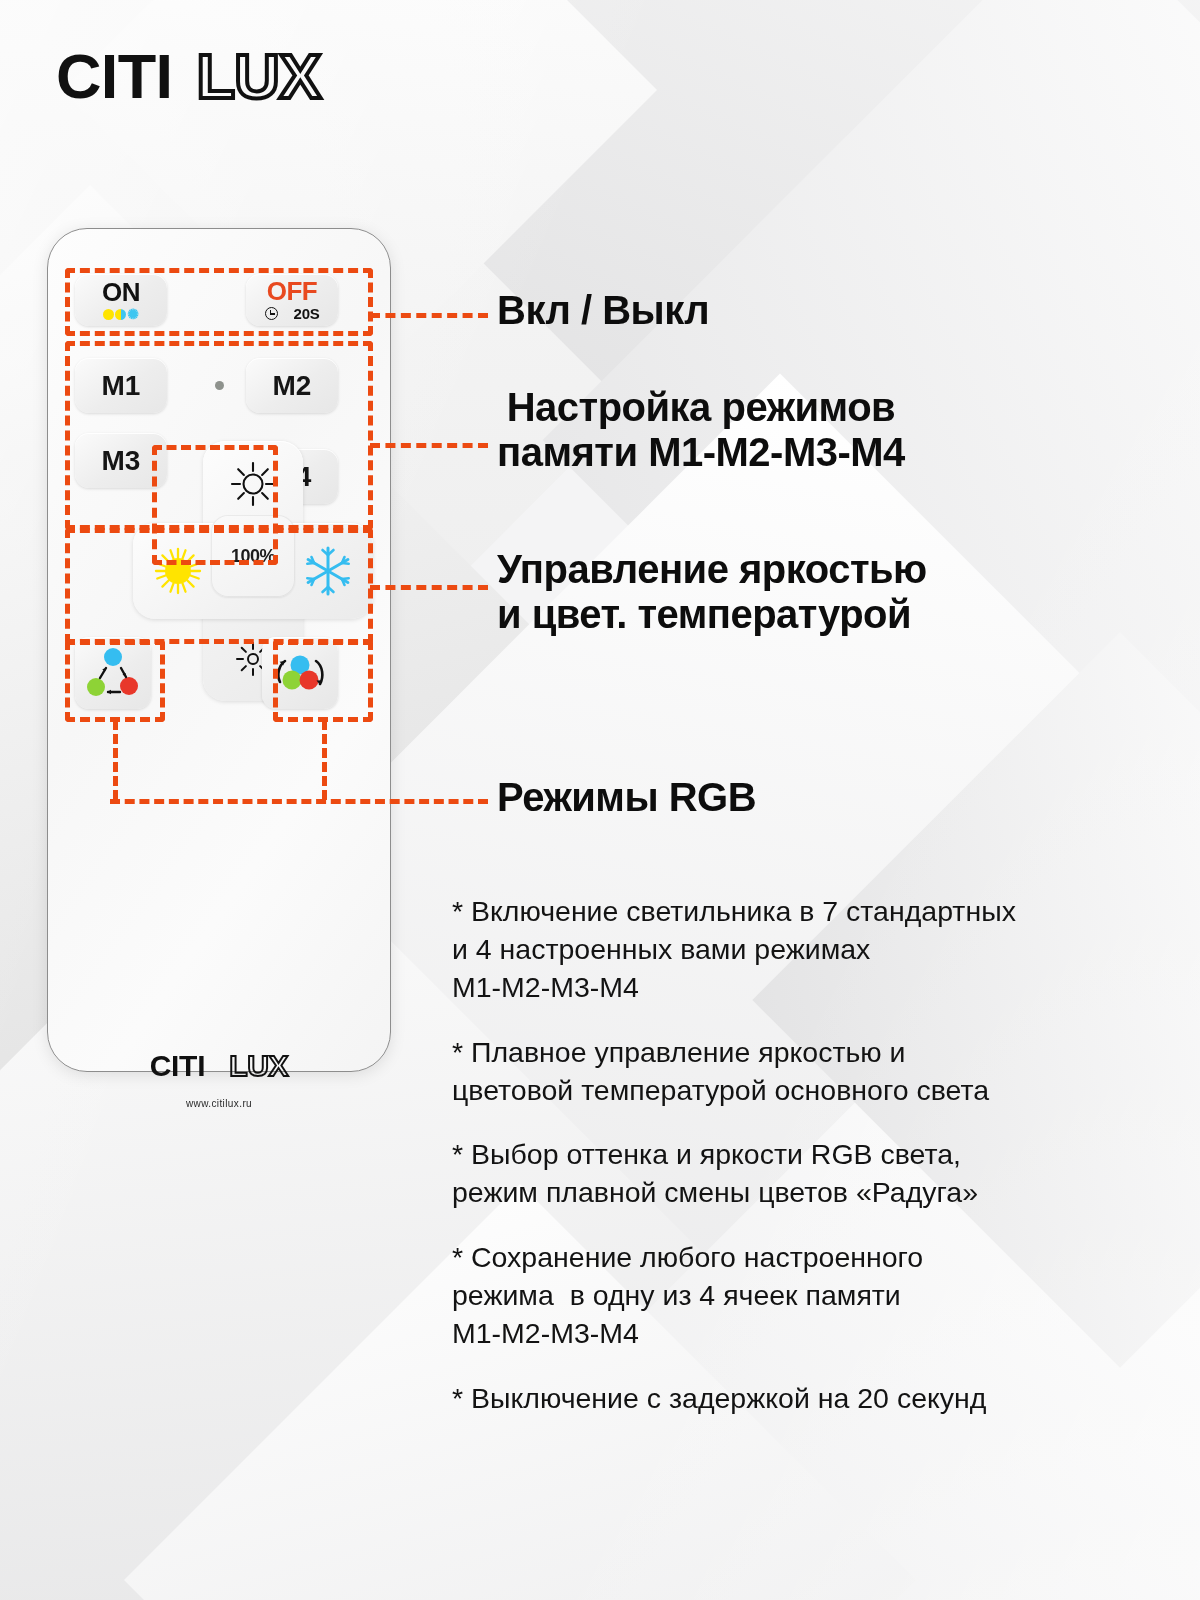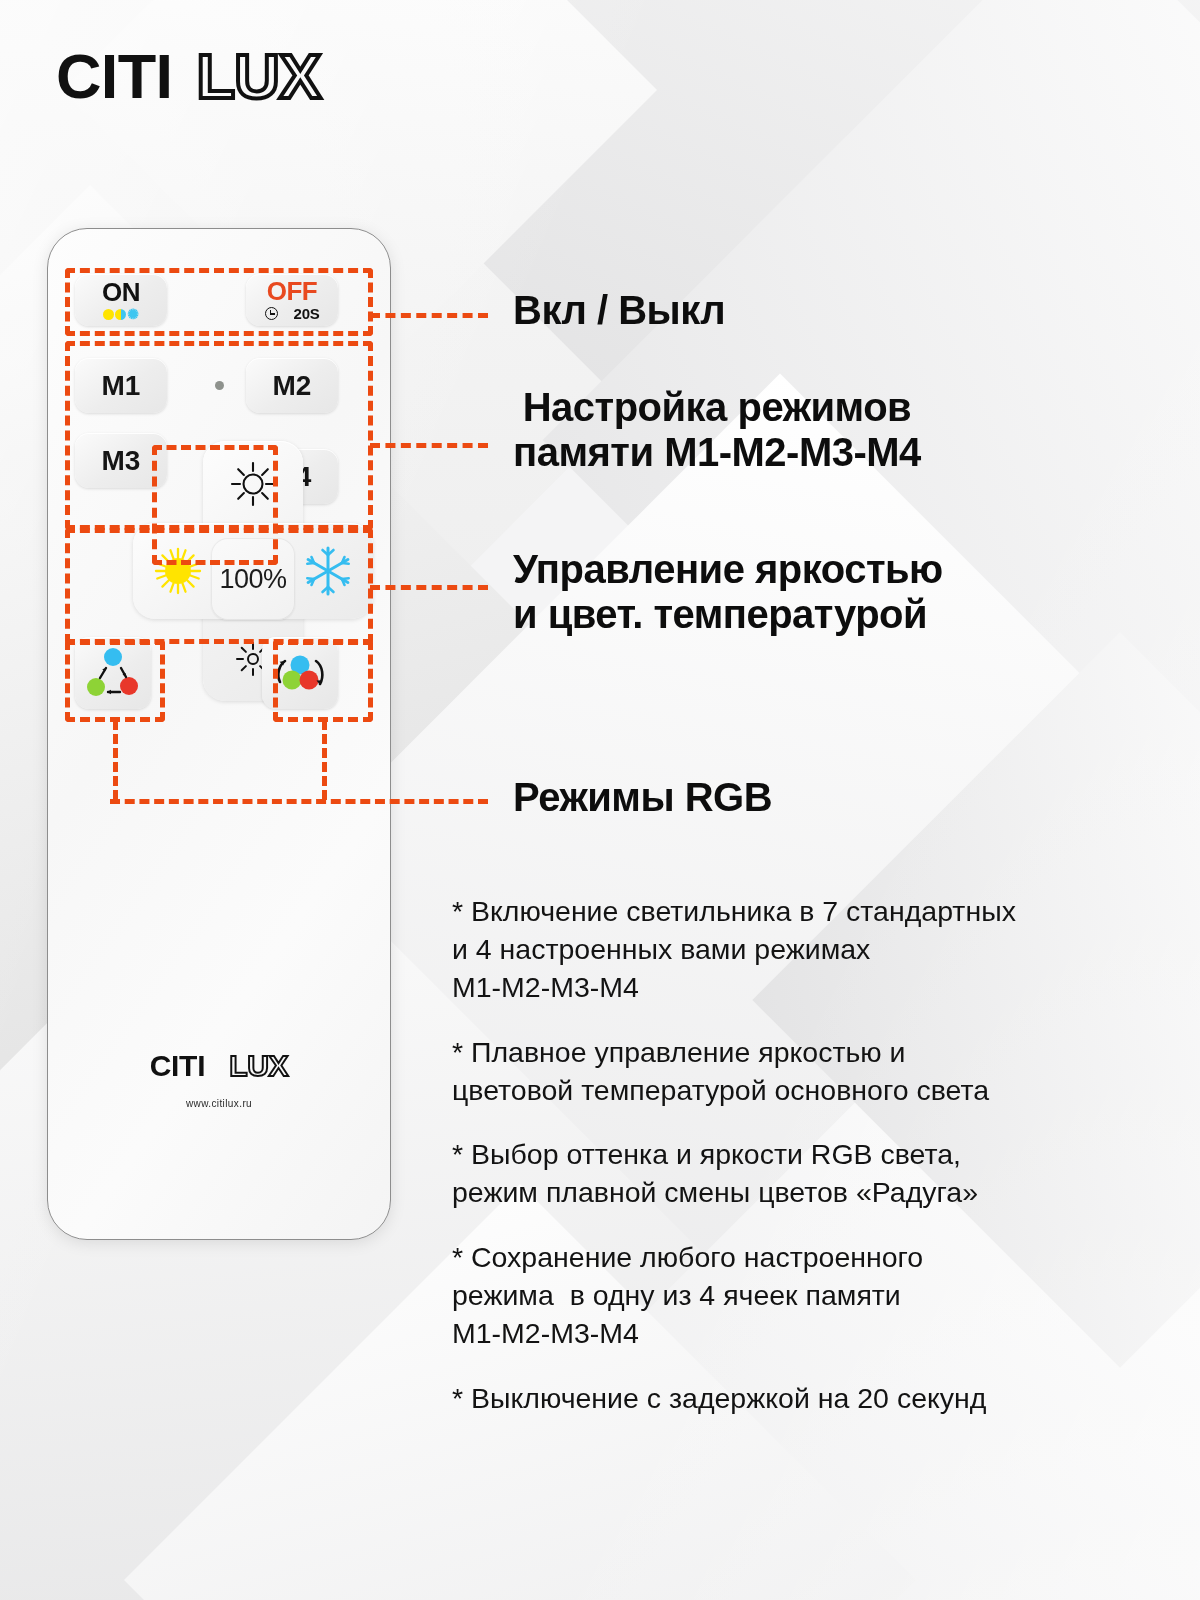--- a/index.html
+++ b/index.html
@@ -55,21 +55,21 @@
     position:absolute; display:flex; align-items:baseline;
     font-weight:bold; letter-spacing:-0.01em; white-space:nowrap;gap:24px;
   }
   .brand .citi { color:#111; }
   .brand .lux  { color:transparent; -webkit-text-stroke:3px #111; }
   #logo-main { left:56px; top:40px; font-size:63px; }
   #logo-main .lux { -webkit-text-stroke-width:4px; }
 
   
   #remote {
-    position:absolute; left:47px; top:228px; width:344px; height:1012px;
+    position:absolute; left:47px; top:228px; width:344px; height:844px;
     background:linear-gradient(125deg,#fdfdfd 0%,#f7f7f7 40%,#fbfbfb 70%,#f4f4f4 100%);
     border:1.5px solid #8d8d8d; border-radius:40px;
     box-shadow:0 3px 16px rgba(0,0,0,.10);
   }
 
   .key {
     position:absolute;
     background:linear-gradient(145deg,#fbfbfb 0%,#ededed 55%,#e7e7e7 100%);
     border-radius:14px;
     box-shadow:0 1px 3px rgba(0,0,0,.13), inset 0 1px 0 rgba(255,255,255,.9);
@@ -113,26 +113,26 @@
   #cross { position:absolute; left:120px; top:212px; width:170px; height:260px; }
   .cross-arm {
     position:absolute;
     background:linear-gradient(145deg,#fdfdfd 0%,#f2f2f2 55%,#ebebeb 100%);
     box-shadow:0 1px 4px rgba(0,0,0,.12), inset 0 1px 0 rgba(255,255,255,.9);
     display:flex; align-items:center; justify-content:center;
   }
   #cross-v { left:35px; top:0;   width:100px; height:260px; border-radius:22px; }
   #cross-h { left:-35px;top:82px;width:240px; height:96px;  border-radius:22px; }
   #cross-center {
-    position:absolute; left:43px; top:97px; width:84px; height:82px;
+    position:absolute; left:43px; top:74px; width:84px; height:82px;
     border-radius:17px;
     background:linear-gradient(150deg,#fafafa 0%,#f1f1f1 100%);
     box-shadow:inset 0 0 0 1px rgba(0,0,0,.06), 0 1px 2px rgba(0,0,0,.07);
     display:flex; align-items:center; justify-content:center;
-    font-size:27px; font-weight:normal; color:#1b1b1b; letter-spacing:-.5px;
+    font-size:18px; font-weight:bold; color:#1b1b1b; letter-spacing:-.5px;
   }
   .cross-slot { position:absolute; display:flex; align-items:center; justify-content:center; }
   #slot-up    { left:35px; top:0;    width:100px; height:86px; }
   #slot-down  { left:35px; top:176px;width:100px; height:84px; }
   #slot-left  { left:-35px;top:82px; width:90px;  height:96px; }
   #slot-right { left:115px;top:82px; width:90px;  height:96px; }
 
   
   #key-rgb-l { left:27px;  top:408px; width:76px; height:72px; }
   #key-rgb-r { left:214px; top:408px; width:76px; height:72px; }
@@ -147,21 +147,21 @@
   
   .dash { position:absolute; z-index:4; }
   .dbox { border:5px dashed #ec4a11; border-radius:4px; }
   .hline { height:0; border-top:5px dashed #ec4a11; }
   .vline { width:0;  border-left:5px dashed #ec4a11; }
 
   
   .callout {
     position:absolute; z-index:5;
     font-weight:bold; color:#0d0d0d; line-height:1.12;
-    font-size:40px; letter-spacing:-.5px;margin-left:16px;
+    font-size:40px; letter-spacing:-.5px;
   }
   #lbl-onoff  { left:497px; top:288px; }
   #lbl-memory { left:497px; top:385px;text-align:center; }
   #lbl-bright { left:497px; top:547px; }
   #lbl-rgb    { left:497px; top:775px; }
 
   
   #bullets { position:absolute; left:424px; top:893px; width:756px; z-index:5; }
   .bullet { font-size:28.5px; color:#131313; line-height:1.33; margin-bottom:27px;
             white-space:pre-wrap;margin-left:28px; }

